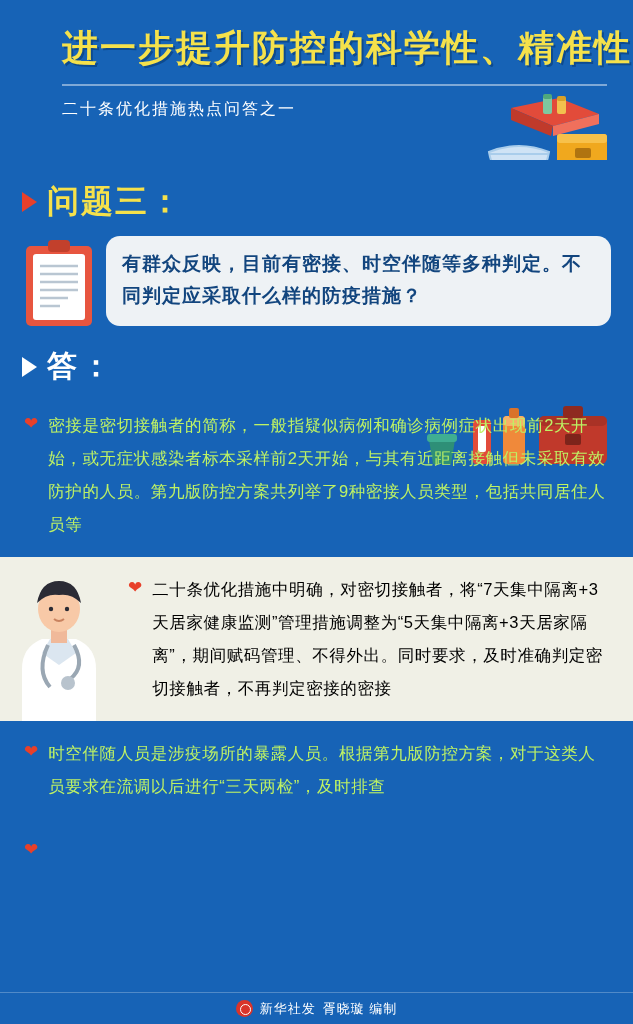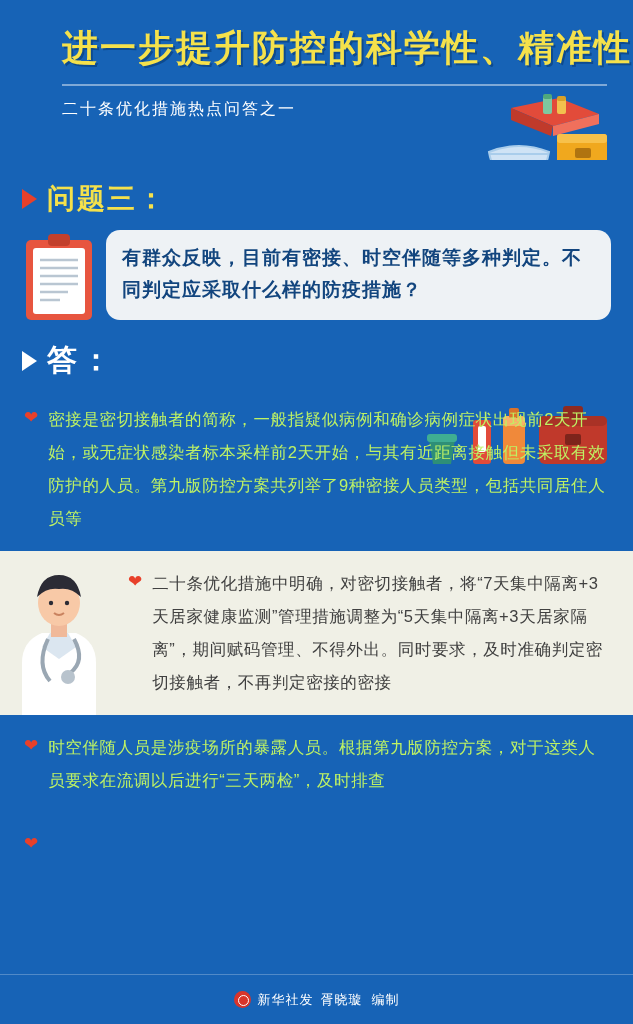--- a/index.html
+++ b/index.html
@@ -66,21 +66,21 @@
     border-top: 10px solid transparent;
     border-bottom: 10px solid transparent;
   }
   .tri-white {
     width: 0; height: 0;
     border-left: 15px solid #ffffff;
     border-top: 10px solid transparent;
     border-bottom: 10px solid transparent;
   }
   .q-label {
-    font-size: 28px; font-weight: bold;
+    font-size: 32px; font-weight: bold;
     color: #f5e14b; letter-spacing: 2px;
   }
   .q-body {
     display: flex; align-items: flex-start; gap: 10px;
     margin-top: 12px;
   }
   .clipboard {
     flex: 0 0 auto;
     width: 74px; height: 88px;
     position: relative;
@@ -116,21 +116,21 @@
     margin-top: 6px;
     padding-bottom: 4px;
   }
   .ans {
     position: relative;
     display: flex;
     gap: 10px;
     padding: 16px 26px 16px 24px;
   }
   .ans.alt { background: #f0f0e6; }
-  .ans.alt .ans-text { color: #404040; }
+  .ans.alt .ans-text { color: #000000; }
   .heart {
     flex: 0 0 auto;
     margin-top: 6px;
     color: #e8402a;
     font-size: 17px;
     line-height: 18px;
   }
   .ans-text {
     font-size: 16.5px;
     line-height: 33px;
@@ -140,26 +140,25 @@
   .ans.alt .ans-pad { padding-left: 104px; }
   .doctor {
     position: absolute;
     left: 4px; bottom: 0;
     width: 110px; height: 148px;
   }
   
   .footer {
     position: absolute;
     left: 0; bottom: 0;
-    width: 100%; height: 50px;
+    width: 100%; height: 32px;
     background: #1763b6;
     display: flex; align-items: center; justify-content: center;
     gap: 7px;
     border-top: 1px solid rgba(255,255,255,0.25);
-    font-family: Liberation Mono, monospace;
   }
   .footer-logo {
     width: 17px; height: 17px; border-radius: 50%;
     background: #d9342b;
     display: inline-block; position: relative;
   }
   .footer-logo:after {
     content: ""; position: absolute; left: 4px; top: 4px;
     width: 9px; height: 9px; border-radius: 50%;
     border: 1.5px solid #ffffff;

